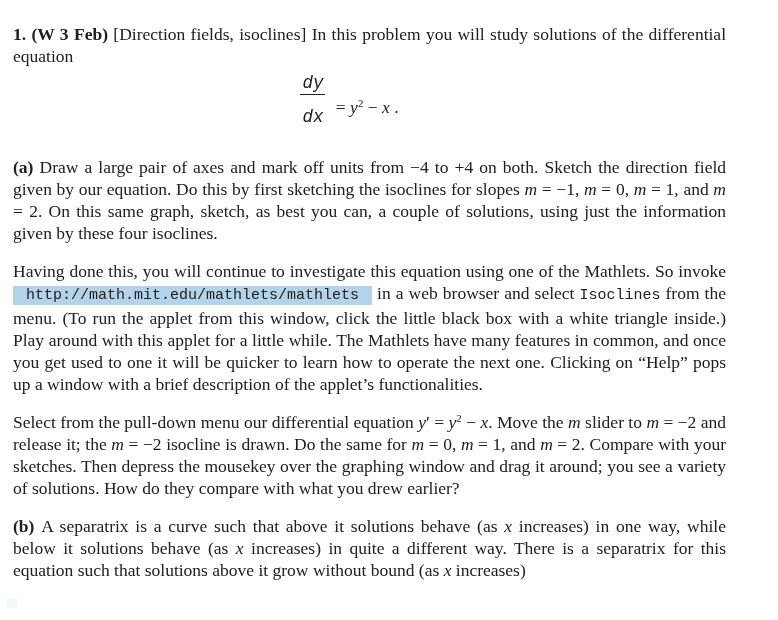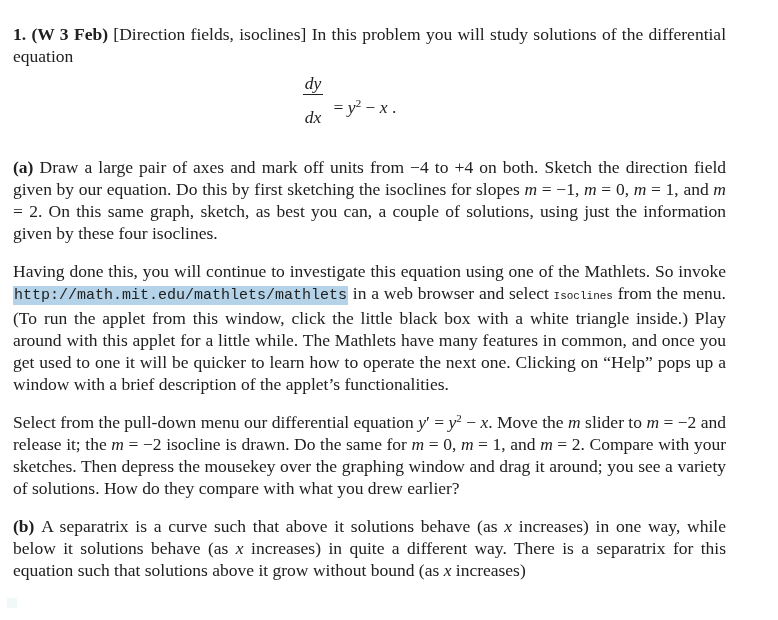--- a/index.html
+++ b/index.html
@@ -14,37 +14,38 @@
     font-size:17.5px;
     line-height:22px;
     color:#202020;
   }
   .para{
     margin:16px 0 6px 0;
     text-align:justify;
   }
   .run-b{font-weight:bold;}
   .run-i{font-style:italic;}
-  .run-tt{font-family:"Liberation Mono","DejaVu Sans Mono",monospace;font-size:11px;}
+  .run-tt{font-family:"Liberation Mono","DejaVu Sans Mono",monospace;font-size:15px;}
   .run-hl{
     font-family:"Liberation Mono","DejaVu Sans Mono",monospace;
     font-size:15px;
     background:#b4d3e8;
-    padding:1px 1px;
+    padding:1px 13px;
   }
   .run-sup{font-size:11px;vertical-align:6px;line-height:0;}
   .equation{
     text-align:center;
     margin:1px 40px 5px 0;
   }
   .frac{
     display:inline-block;
     vertical-align:middle;
     text-align:center;
     line-height:21px;
+    font-family:Liberation Mono, monospace;
   }
   .frac .num{display:block;padding:0 2px;}
   .frac .den{display:block;border-top:1.2px solid #202020;padding:12px 2px;}
   .rhs{display:inline-block;vertical-align:middle;margin-left:6px;text-align:right;}
   .artifact{
     position:absolute;
     left:7px;top:598px;
     width:10px;height:10px;
     background:#f0f8f8;
   }

